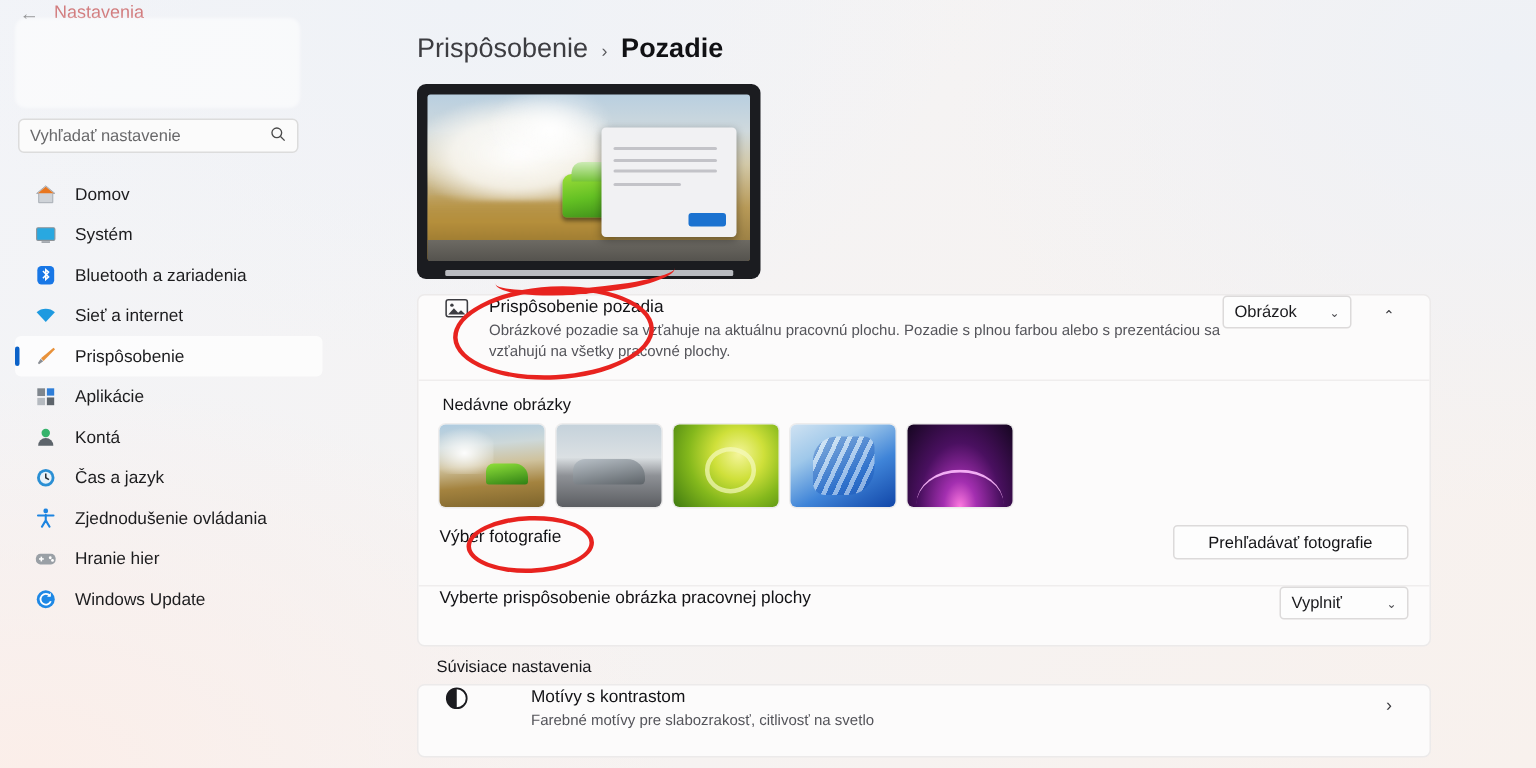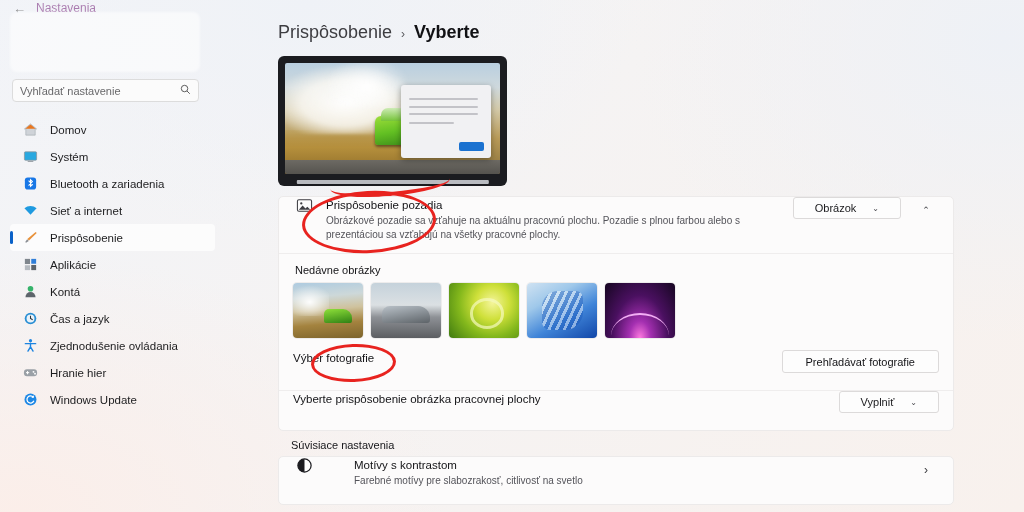--- a/index.html
+++ b/index.html
@@ -17,21 +17,21 @@
       linear-gradient(135deg, #f2f4f8 0%, #f5f3f3 45%, #f8f1ed 100%);
   }
 
   
   .titlebar {
     position: absolute; top: 0; left: 0; width: 265px; height: 16px;
     display: flex; align-items: center; gap: 10px; padding-left: 13px;
     opacity: .55;
   }
   .back-arrow { font-size: 13px; color: #3a3a3a; line-height: 1; }
-  .titlebar-label { font-size: 12px; color: #701a75; white-space: nowrap; }
+  .titlebar-label { font-size: 12px; color: #b91c1c; white-space: nowrap; }
 
   
   .sidebar {
     position: absolute; top: 0; left: 0; width: 265px; height: 512px;
   }
   .profile-card {
     position: absolute; top: 12px; left: 10px; width: 190px; height: 60px;
     background: rgba(255,255,255,.55);
     border-radius: 7px;
     filter: blur(1px);
@@ -161,21 +161,21 @@
   .row-icon { width: 22px; margin-right: 11px; flex-shrink: 0;
               display: flex; align-items: center; justify-content: center; }
   .row-text { flex: 1; min-width: 0; }
   .row-title { font-size: 11.5px; color: #131316; line-height: 1.45; }
   .row-desc  { font-size: 10px;  color: #54545a; line-height: 1.42; }
 
   .combo {
     min-width: 86px; height: 22px;
     background: #fdfdfd; border: 1px solid #dcdada; border-radius: 3px;
     display: flex; align-items: center; justify-content: space-between;
-    padding: 0 21px; gap: 16px;
+    padding: 0 7px; gap: 16px;
     font-size: 11px; color: #1a1a1d; white-space: nowrap;
   }
   .combo .chev { font-size: 8px; color: #4d4d52; }
 
   .expander-btn {
     width: 26px; height: 26px; margin-left: 12px;
     display: flex; align-items: center; justify-content: center;
     font-size: 9px; color: #3b3b3f; border-radius: 3px;
   }
 
@@ -372,21 +372,21 @@
     </div>
 
   </div>
 </div>
 
 <div class="content">
 
   <div class="breadcrumb">
     <span class="crumb-parent">Prispôsobenie</span>
     <span class="crumb-sep">›</span>
-    <span class="crumb-current">Vyberte</span>
+    <span class="crumb-current">Pozadie</span>
   </div>
 
   <div class="preview">
     <div class="preview-screen">
       <div class="grass"></div>
       <div class="road"></div>
       <div class="smoke"></div>
       <div class="smoke2"></div>
       <div class="car"></div>
       <div class="mock-window">

